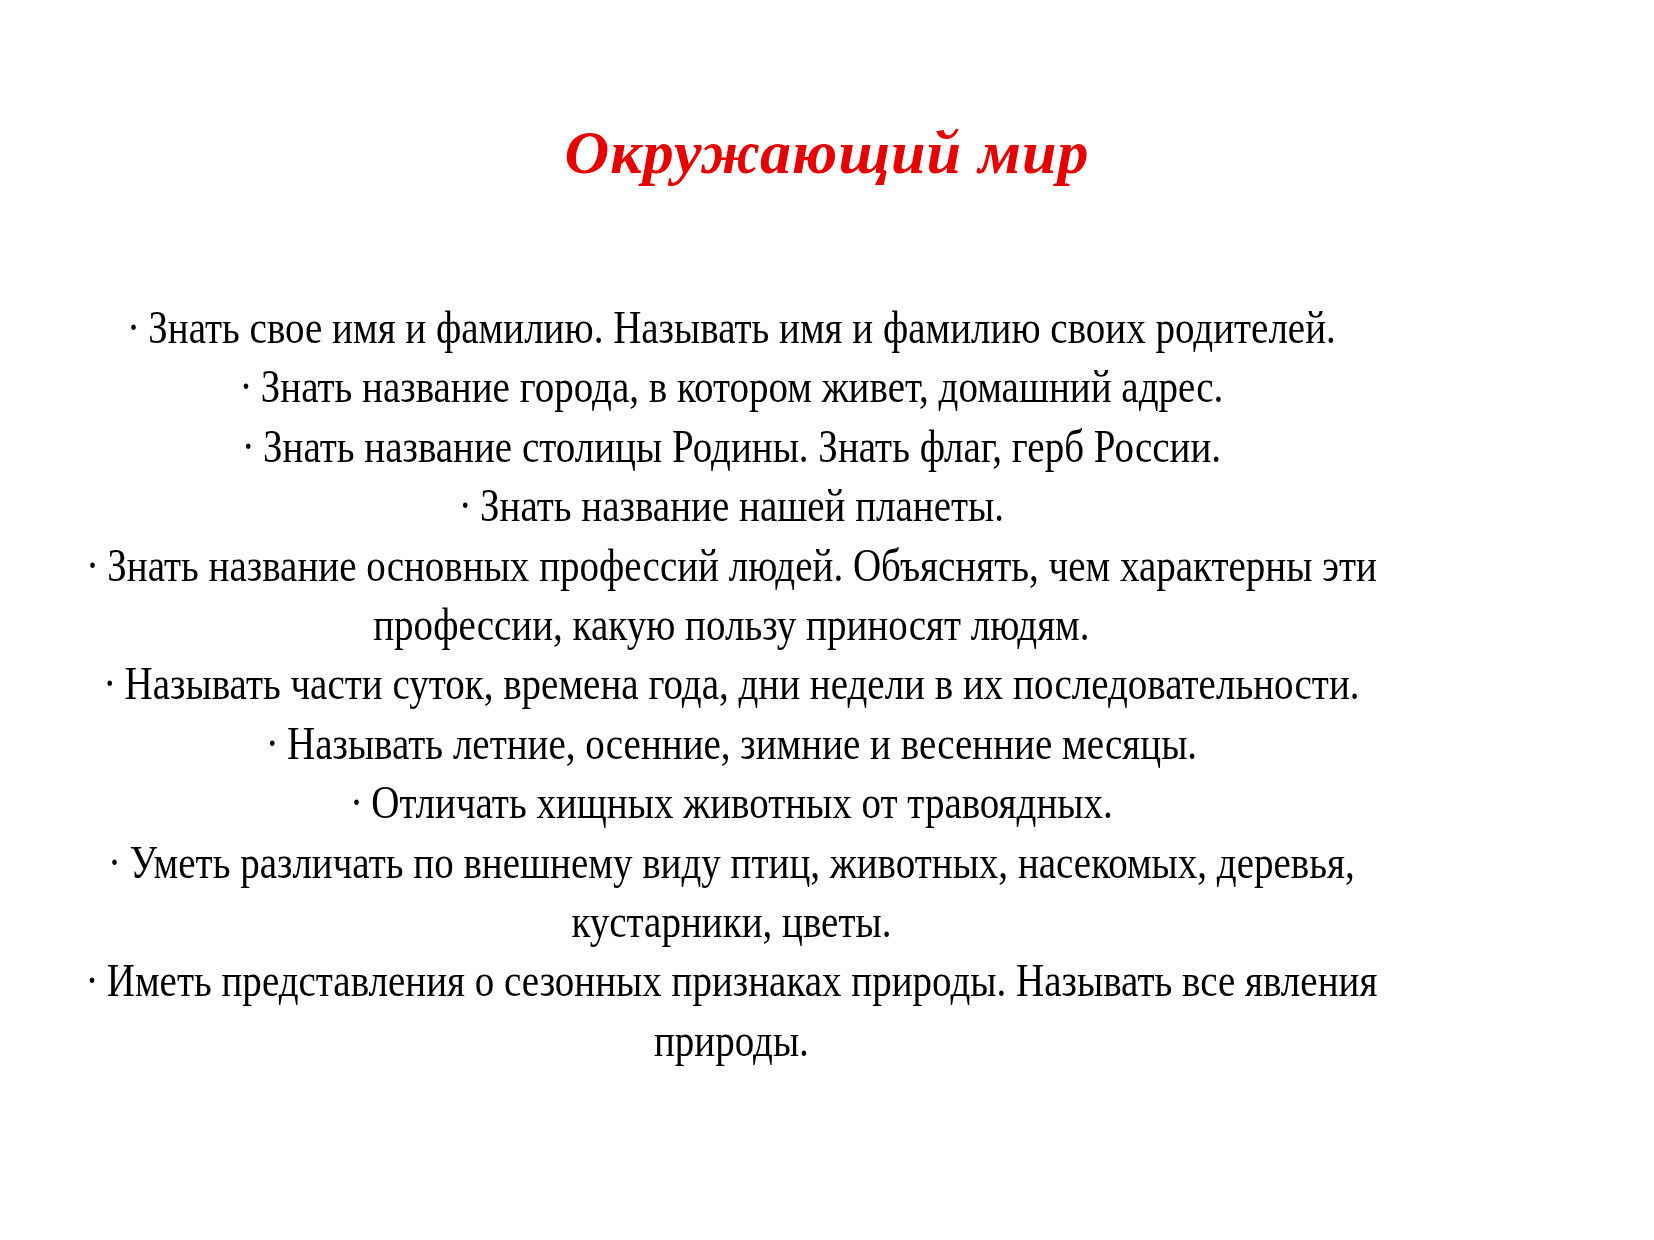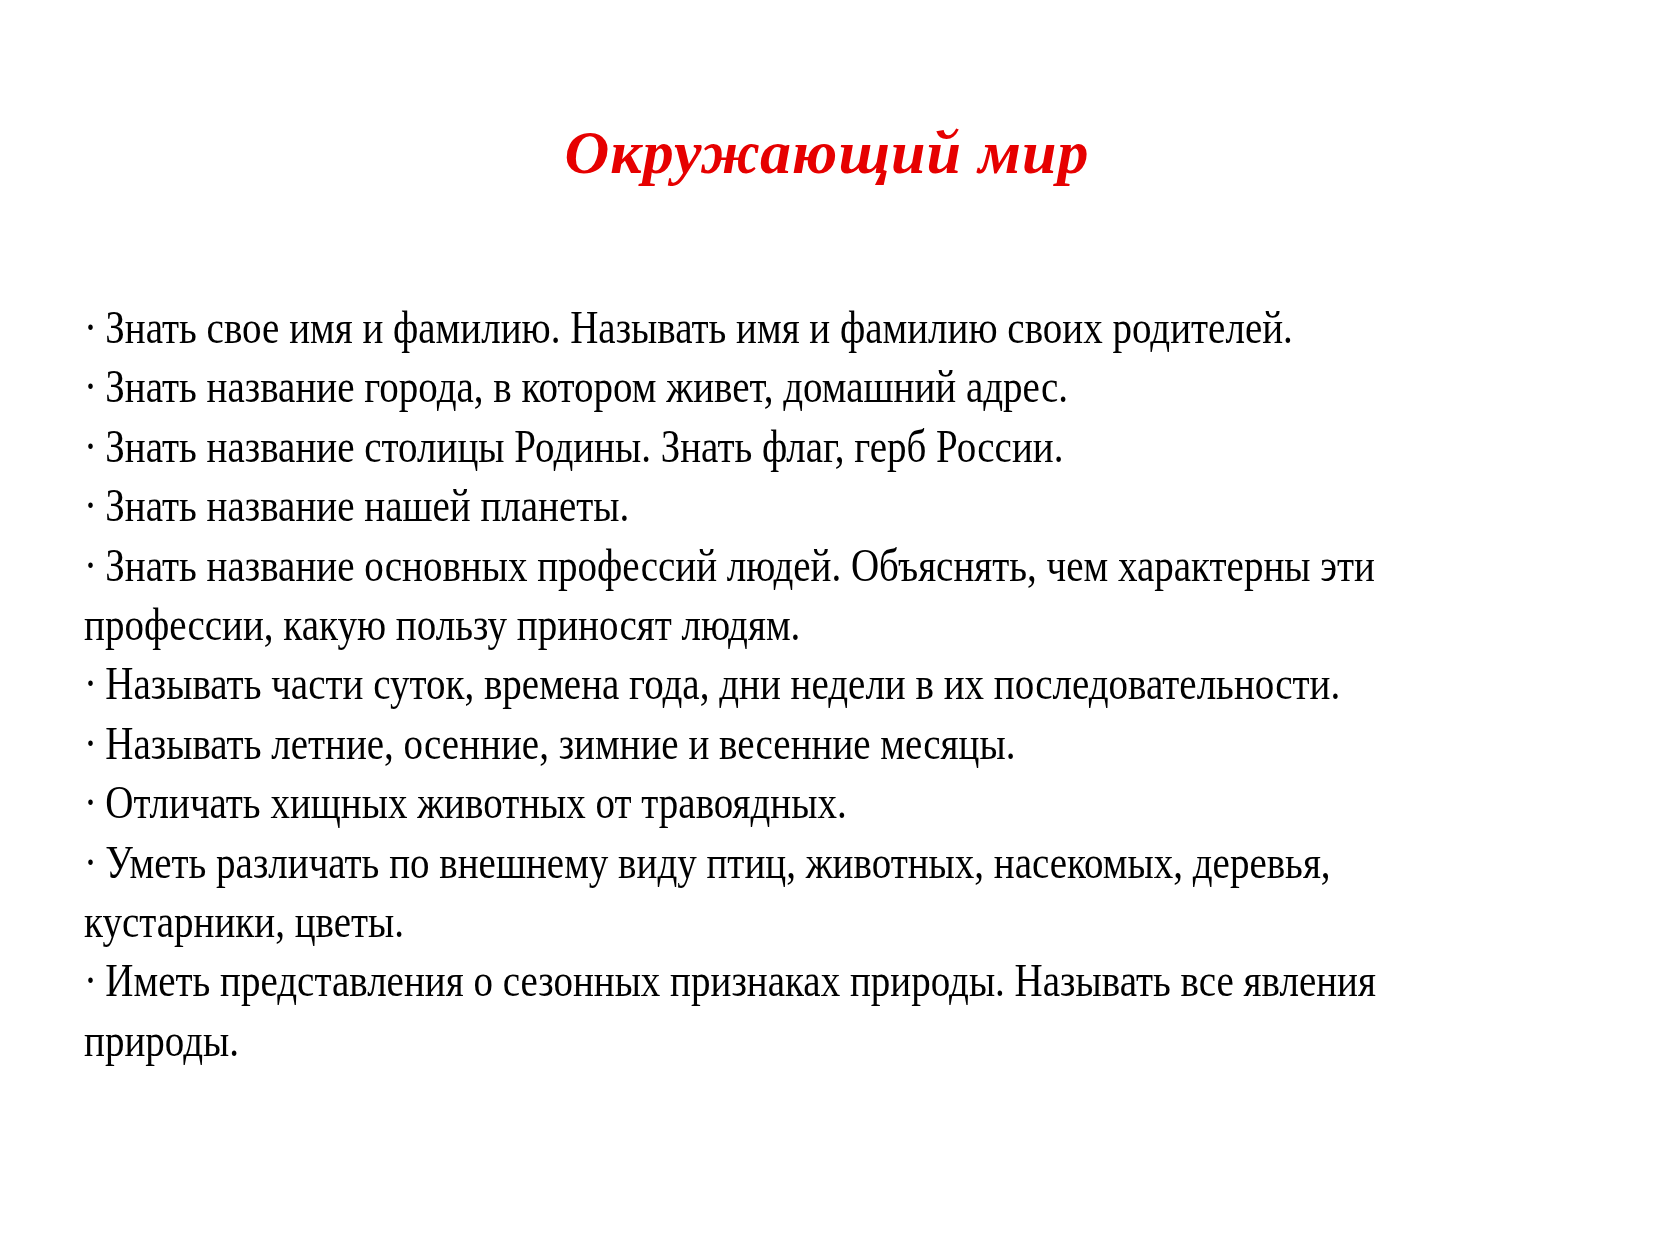--- a/index.html
+++ b/index.html
@@ -33,20 +33,21 @@
       font-size: 62px;
       line-height: 80px;
       color: #e60000;
       letter-spacing: 1px;
     }
     .content {
       position: absolute;
       left: 84px;
       top: 298px;
       width: 1560px;
+      text-align: center;
     }
     .line {
       font-family: "Liberation Serif", "DejaVu Serif", serif;
       font-size: 47px;
       line-height: 59px;
       height: 59.4px;
       color: #000000;
       white-space: nowrap;
       transform: scaleX(0.83);
       transform-origin: left center;

